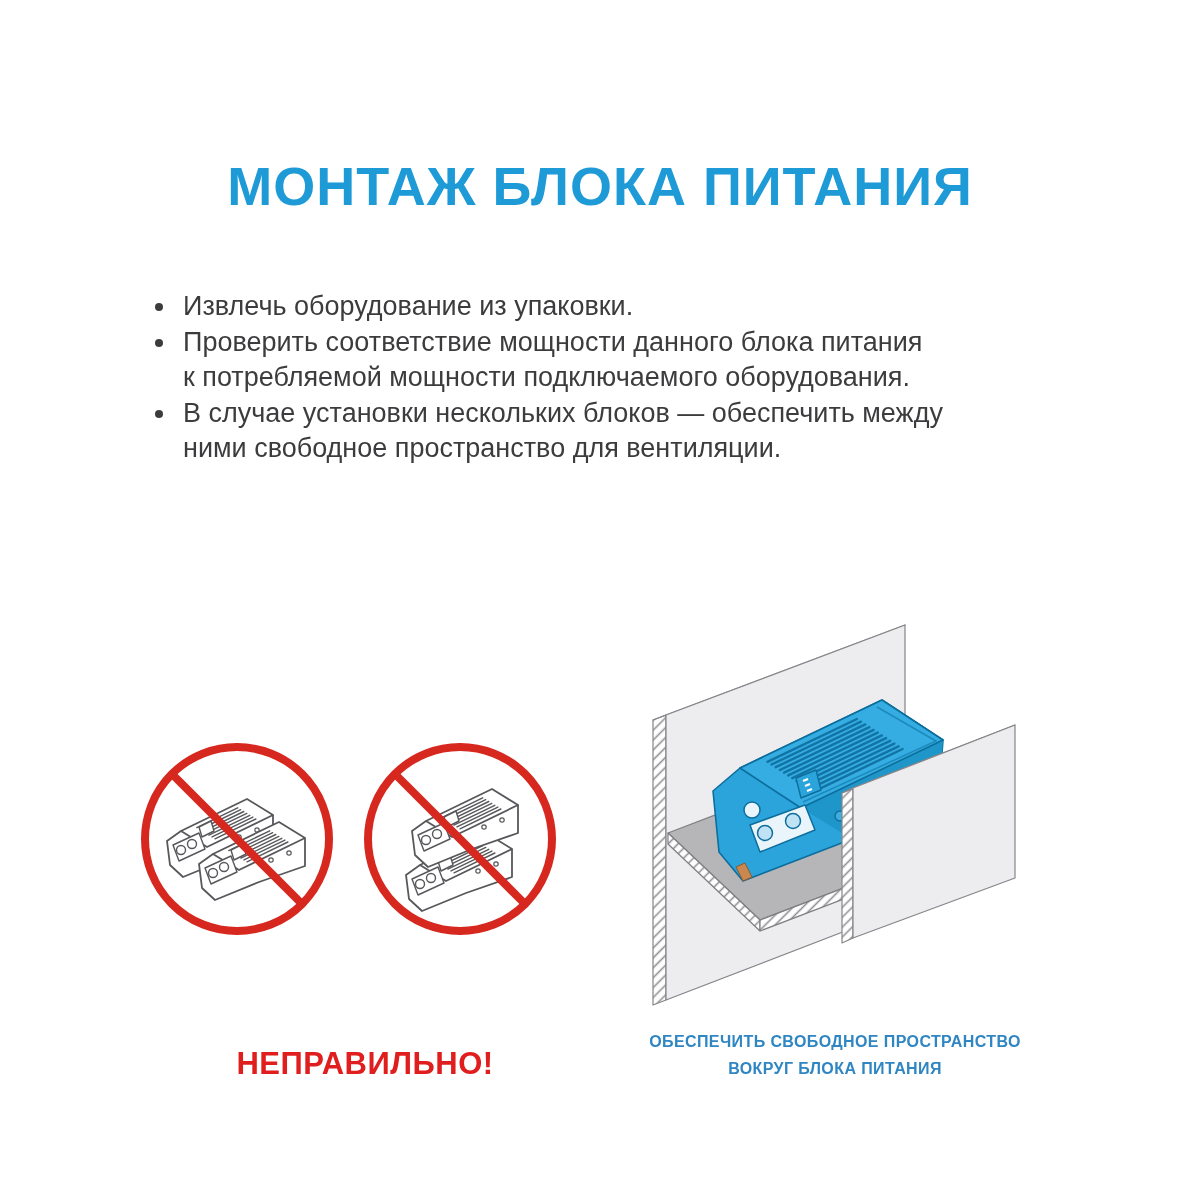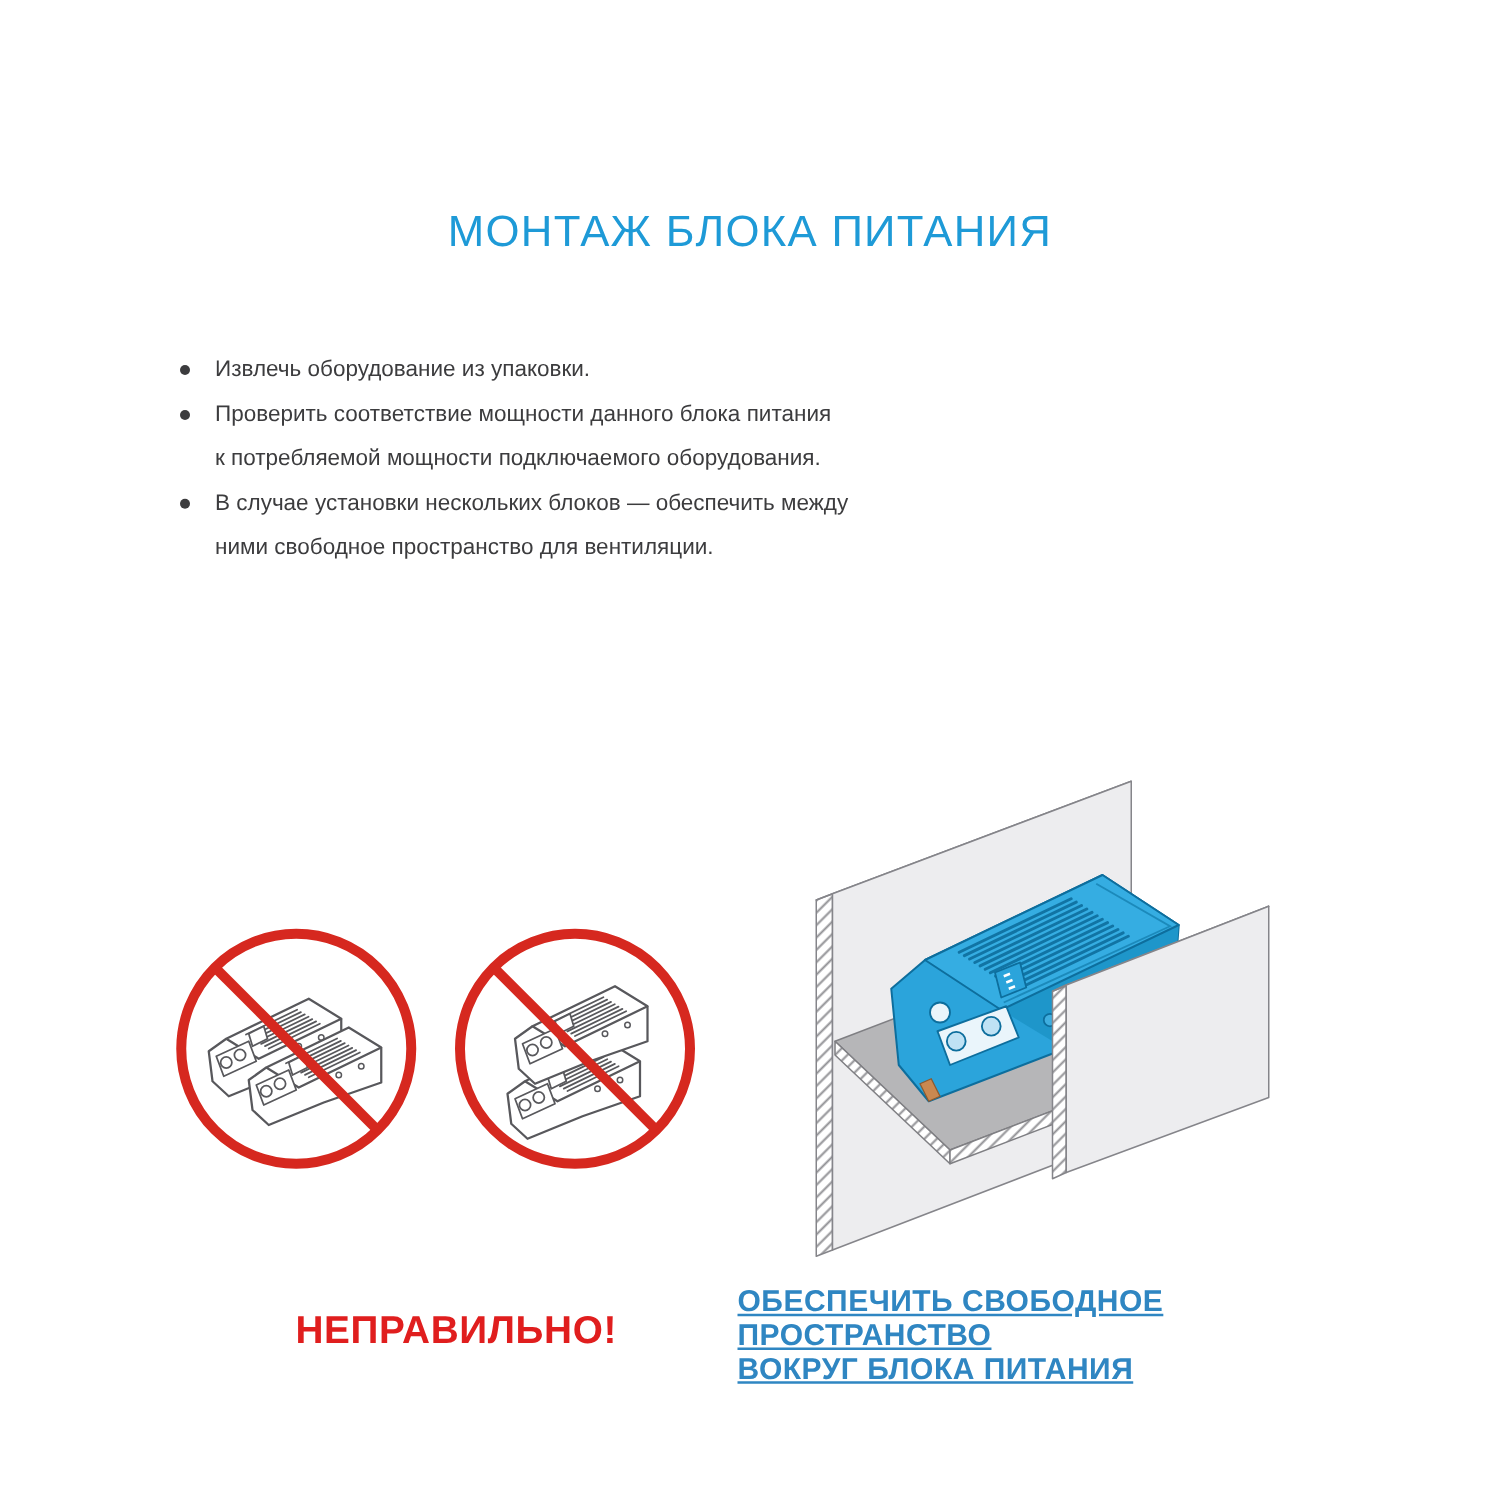--- a/index.html
+++ b/index.html
@@ -2,44 +2,44 @@
 <html lang="ru"><head>
 <meta charset="utf-8">
 <style>
   html,body{margin:0;padding:0;}
   body{
     width:1200px;height:1200px;position:relative;background:#ffffff;
     font-family:"Liberation Sans", sans-serif;overflow:hidden;
   }
   .page-title{
     position:absolute;top:160px;left:0;width:1200px;margin:0;
-    text-align:center;font-size:35px;line-height:52px;font-weight:normal;
+    text-align:center;font-size:54px;line-height:52px;font-weight:bold;
     letter-spacing:1px;color:#1E9AD7;white-space:nowrap;
   }
   .instructions{
-    position:absolute;left:140px;top:278px;width:960px;margin:0;padding:0;
-    list-style:none;font-size:18px;line-height:35.6px;color:#3C3C3E;
+    position:absolute;left:140px;top:278px;width:960px;margin:11px;padding:0;
+    list-style:none;font-size:27px;line-height:35.6px;color:#3C3C3E;
   }
   .instructions li{
     position:relative;padding-left:32px;white-space:pre-line;
   }
   .instructions li::before{
     content:"";position:absolute;left:4px;top:14px;width:8px;height:8px;
     border-radius:50%;background:#3C3C3E;
   }
   .icon-box{position:absolute;}
   .wrong-label{
     position:absolute;left:120px;top:1031px;width:460px;margin:15px;
     text-align:center;font-size:31px;font-weight:bold;color:#E01E1E;
     letter-spacing:0.5px;white-space:nowrap;
   }
   .free-space-caption{
     position:absolute;left:590px;top:1028px;width:490px;margin:0;
-    font-size:24px;line-height:27px;font-weight:bold;
-    color:#2F86C2;letter-spacing:0.4px;white-space:pre-line;text-decoration:underline;
+    text-align:center;font-size:16px;line-height:27px;font-weight:bold;
+    color:#2F86C2;letter-spacing:0.4px;white-space:pre-line;
   }
   svg{display:block;}
 </style>
 </head>
 <body>
 
 <h1 class="page-title">МОНТАЖ БЛОКА ПИТАНИЯ</h1>
 
 <ul class="instructions">
   <li>Извлечь оборудование из упаковки.</li>

